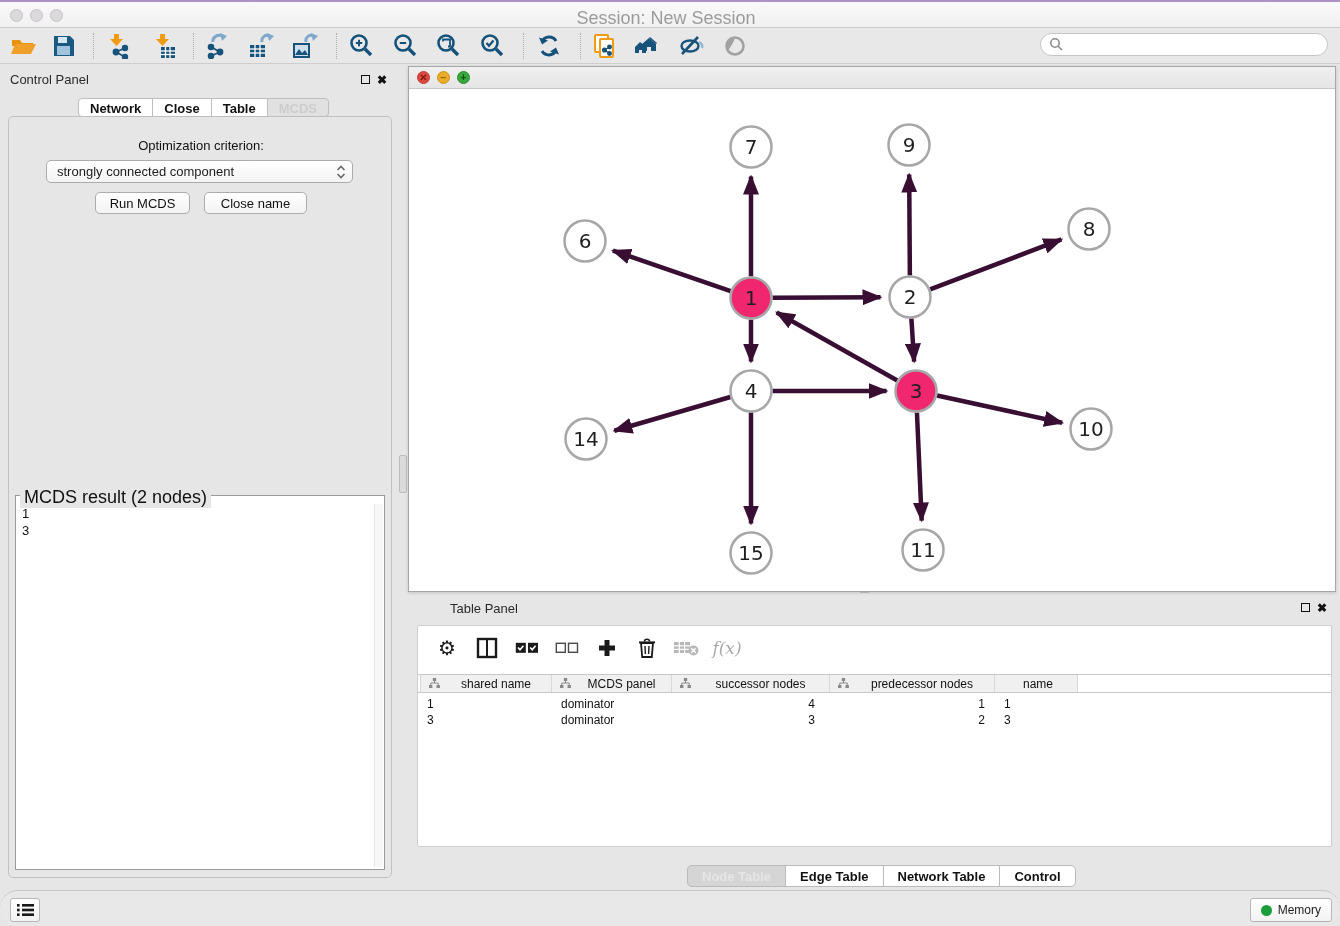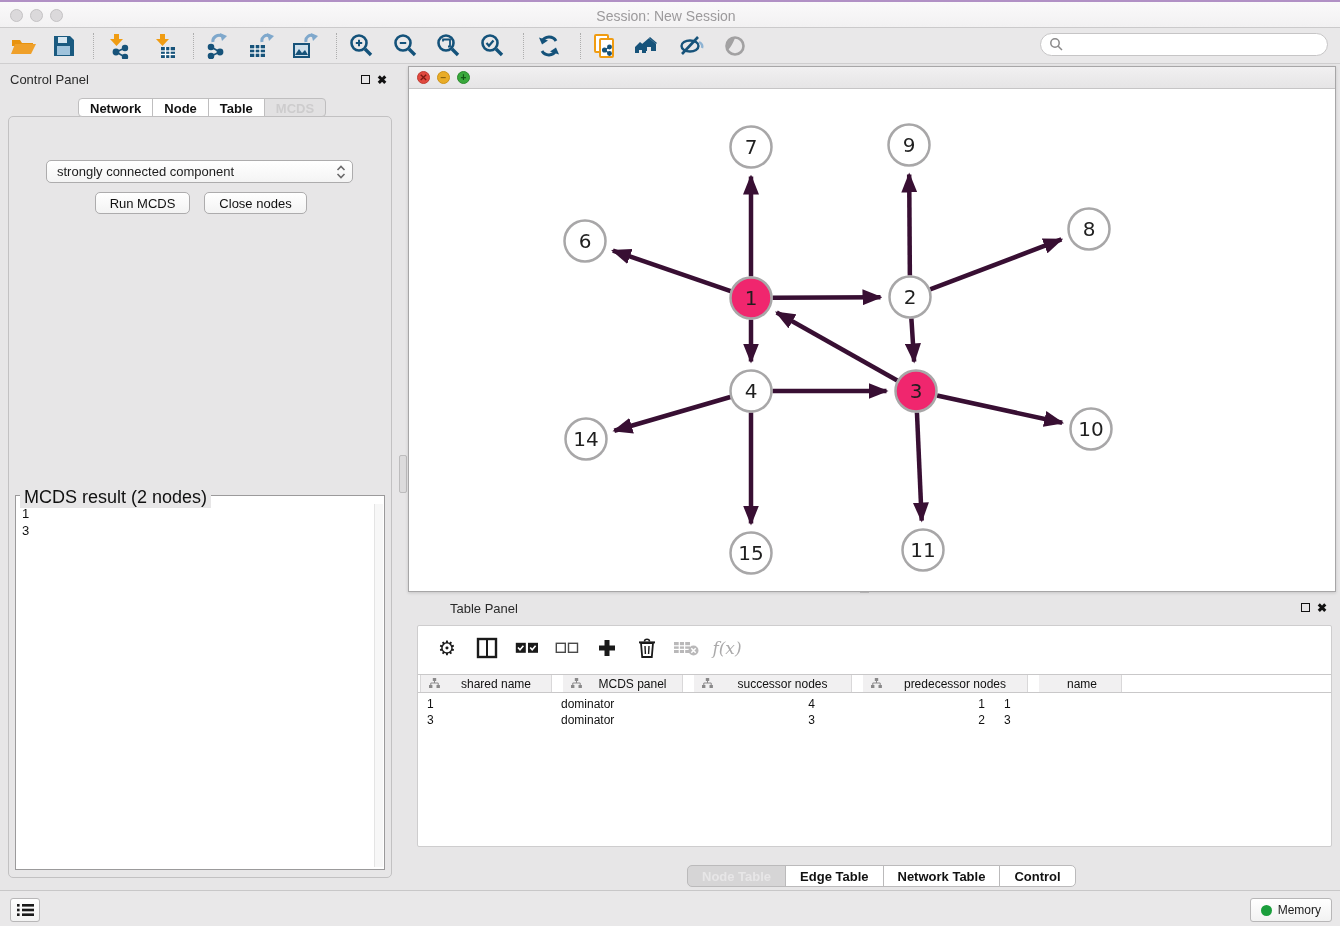--- a/index.html
+++ b/index.html
@@ -12,21 +12,21 @@
     font-size:13px;
     color:#1c1c1c;
   }
   
   .titlebar{position:absolute;left:0;top:0;width:1340px;height:28px;
     background:linear-gradient(#FAF9FA,#F2F1F2);
     border-top:2px solid #B190C5;border-bottom:1px solid #CBCACB;}
   .titlebar .traffic{position:absolute;top:7px;width:13px;height:13px;border-radius:50%;
     background:#DBD9DB;border:1px solid #C4C2C4;}
   .titlebar .t1{left:10px}.titlebar .t2{left:30px}.titlebar .t3{left:50px}
-  .titlebar .title{position:absolute;left:0;right:8px;top:6px;text-align:center;color:#9C9A9C;font-size:14px;}
+  .titlebar .title{position:absolute;left:0;right:8px;top:6px;text-align:center;color:#9C9A9C;font-size:18px;}
   
   .toolbar{position:absolute;left:0;top:28px;width:1340px;height:36px;
     background:#E9E8E9;border-bottom:1px solid #CFCECF;}
   .tool{position:absolute;top:4px;width:28px;height:28px;display:flex;align-items:center;justify-content:center;}
   .toolsep{position:absolute;top:5px;height:26px;border-left:1px dotted #ADADAD;}
   .searchbox{position:absolute;right:12px;top:5px;width:288px;height:23px;background:#fff;
     border:1px solid #C6C5C6;border-radius:12px;display:flex;align-items:center;padding-left:8px;gap:5px;}
   .searchbox input{border:none;outline:none;flex:1;font-size:12px;background:transparent;height:18px;}
   
   .cp-title{position:absolute;left:10px;top:72px;font-size:13px;color:#2a2a2a;}
@@ -68,36 +68,36 @@
   .tl.green{left:48px;background:#39A83C;border:1px solid #2B8A2E;color:#115715;}
   .graph-area{position:absolute;left:0;top:22px;width:926px;height:502px;background:#fff;}
   
   .tablepanel{position:absolute;left:408px;top:596px;width:928px;height:292px;background:#E7E6E7;}
   .tp-title{position:absolute;left:10px;top:5px;font-size:13px;color:#2a2a2a;margin-left:32px;}
   .tp-box{position:absolute;left:9px;top:29px;width:915px;height:222px;background:#fff;border:1px solid #CECDCE;border-radius:2px;}
   .tp-toolbar{position:absolute;left:0;top:0;right:0;height:44px;display:flex;align-items:center;gap:14px;padding-left:16px;}
   .tp-tool{width:26px;height:26px;display:flex;align-items:center;justify-content:center;}
   .gear-glyph{font-size:20px;color:#1a1a1a;}
   .fx-glyph{font-family:"DejaVu Serif", serif;font-style:italic;font-size:17px;color:#ABAAAB;}
-  .thead{position:absolute;left:0;top:48px;right:0;height:19px;border-top:1px solid #C9C8C9;border-bottom:1px solid #C9C8C9;display:flex;gap:11px;}
+  .thead{position:absolute;left:0;top:48px;right:0;height:19px;border-top:1px solid #C9C8C9;border-bottom:1px solid #C9C8C9;display:flex;}
   .th{height:100%;background:#F1F0F1;border-right:1px solid #D9D8D9;display:flex;align-items:center;
      font-size:12px;color:#111;padding:0 4px 0 8px;gap:5px;}
   .th.first{border-left:1px solid #D9D8D9;margin-left:2px;}
   .th .lbl{flex:1;text-align:center;}
   .trow{position:absolute;left:0;right:0;height:16px;display:flex;font-size:12px;color:#111;}
   .td{padding:1px 0 0 0;}
   .al{padding-left:7px;text-align:left;}
   .ar{text-align:right;}
   .tp-tabs{position:absolute;left:280px;top:269px;display:flex;}
   .tp-tab{height:22px;padding:3px 14px 0 14px;background:#fff;border:1px solid #BBBABB;margin-left:-1px;
     font-size:13px;font-weight:600;color:#111;}
   .tp-tab.selected{background:#D6D5D6;color:#E7E6E7;border-top-left-radius:5px;border-bottom-left-radius:5px;}
   .tp-tab.last{border-top-right-radius:5px;border-bottom-right-radius:5px;}
   
-  .statusbar{position:absolute;left:0;top:890px;width:1340px;height:36px;background:#E9E8E9;border-top:1px solid #C8C7C8;}
+  .statusbar{position:absolute;left:0;top:890px;width:1340px;height:36px;background:#E9E8E9;border-top:1px solid #C8C7C8;border-radius:18px;}
   .sb-btn{position:absolute;top:7px;height:24px;background:linear-gradient(#fff,#F2F2F2);
     border:1px solid #B8B7B8;border-radius:3px;display:flex;align-items:center;justify-content:center;gap:6px;font-size:12px;}
   .sb-list{left:10px;width:30px;}
   .sb-memory{right:8px;padding:0 10px;}
   .mem-dot{width:11px;height:11px;border-radius:50%;background:#1A9E3C;}
   svg{display:block;}
 </style>
 </head>
 <body>
 
@@ -269,35 +269,36 @@
     <input type="text" placeholder="" style="">
   </div>
 </div>
 
 <div class="cp-title">Control Panel</div>
 <span class="panel-float" style="left:361px;top:75px"></span>
 <span class="panel-close" style="left:377px;top:74px">✖</span>
 
 <div class="cp-tabs">
   <div class="cp-tab first">Network</div>
-  <div class="cp-tab">Node</div>
+  <div class="cp-tab">Close</div>
   <div class="cp-tab">Table</div>
   <div class="cp-tab disabled">MCDS</div>
 </div>
 
 <div class="cp-body">
+  <div class="opt-label">Optimization criterion:</div>
   <div class="dropdown">
     <span class="dd-label">strongly connected component</span>
     <svg width="10" height="16">
         <path d="M1.5 6 L5 2.5 L8.5 6" stroke="#6B6A6B" stroke-width="1.6" fill="none"></path>
         <path d="M1.5 10 L5 13.5 L8.5 10" stroke="#6B6A6B" stroke-width="1.6" fill="none"></path>
       </svg>
   </div>
   <div class="btn run-btn">Run MCDS</div>
-  <div class="btn close-btn">Close nodes</div>
+  <div class="btn close-btn">Close name</div>
   <div class="result-box">
     <div class="result-legend">MCDS result (2 nodes)</div>
     <div class="result-lines">
       <div>1</div>
       <div>3</div>
     </div>
     <div class="result-scroll"></div>
   </div>
 </div>
 

